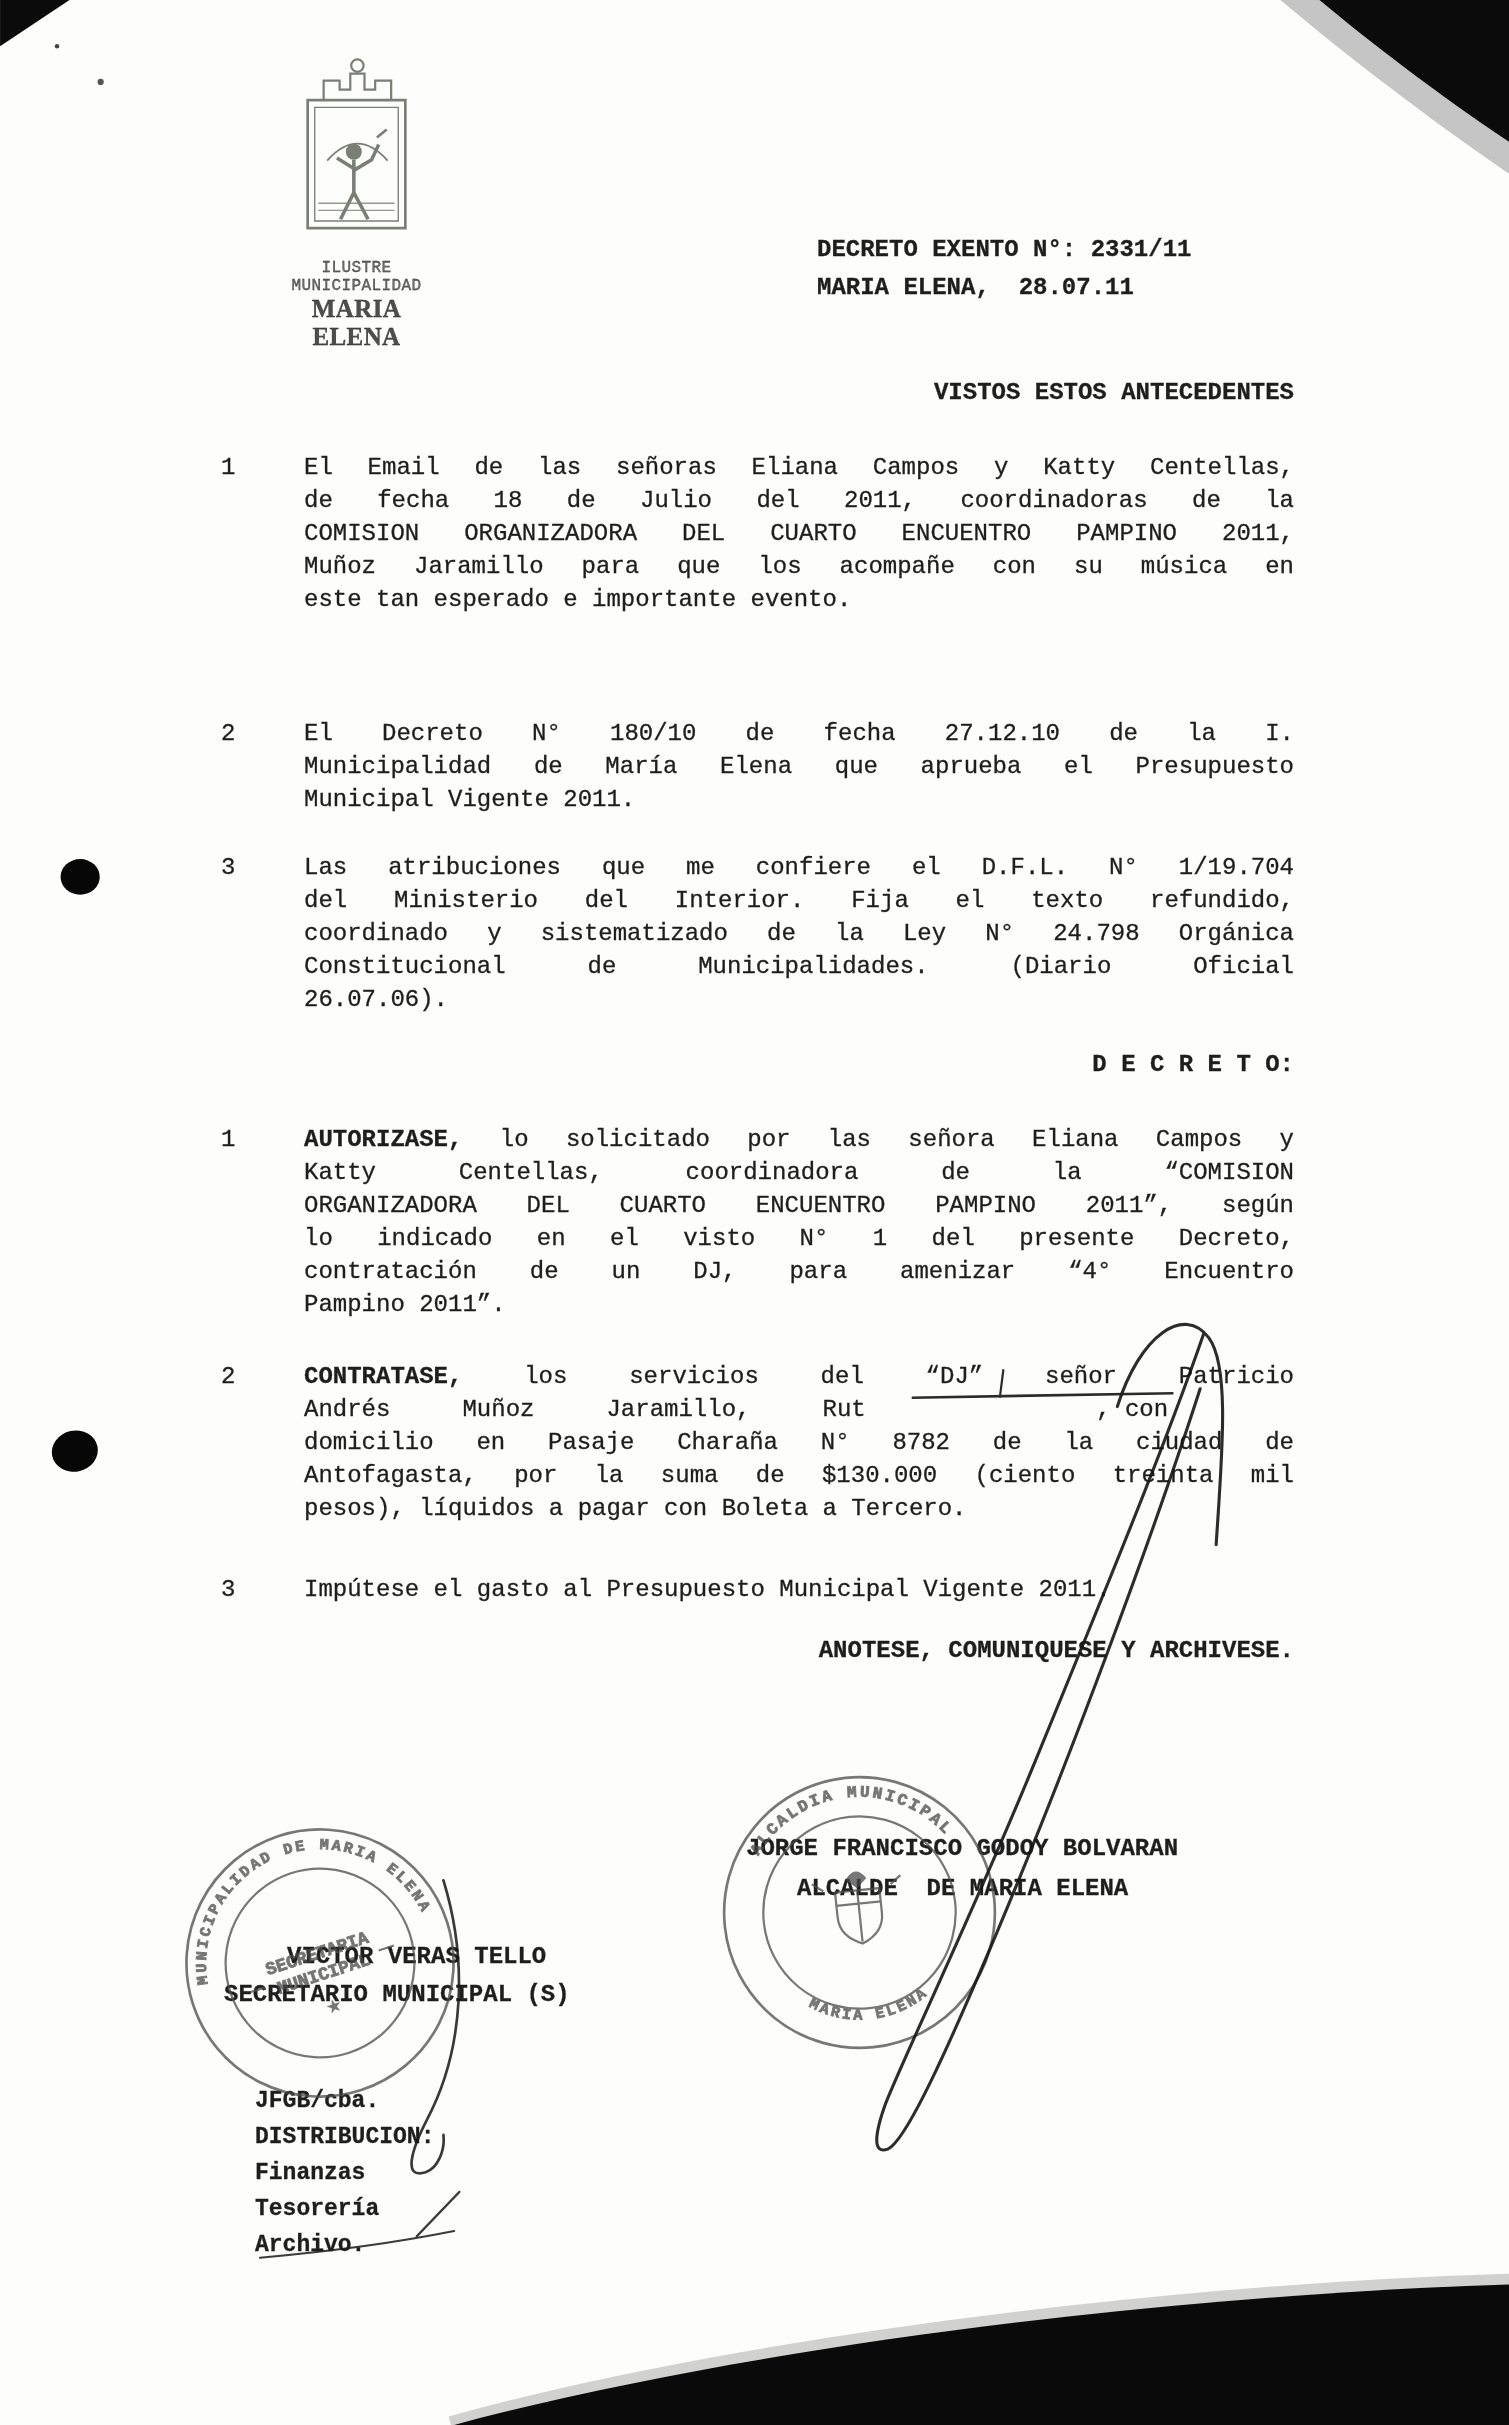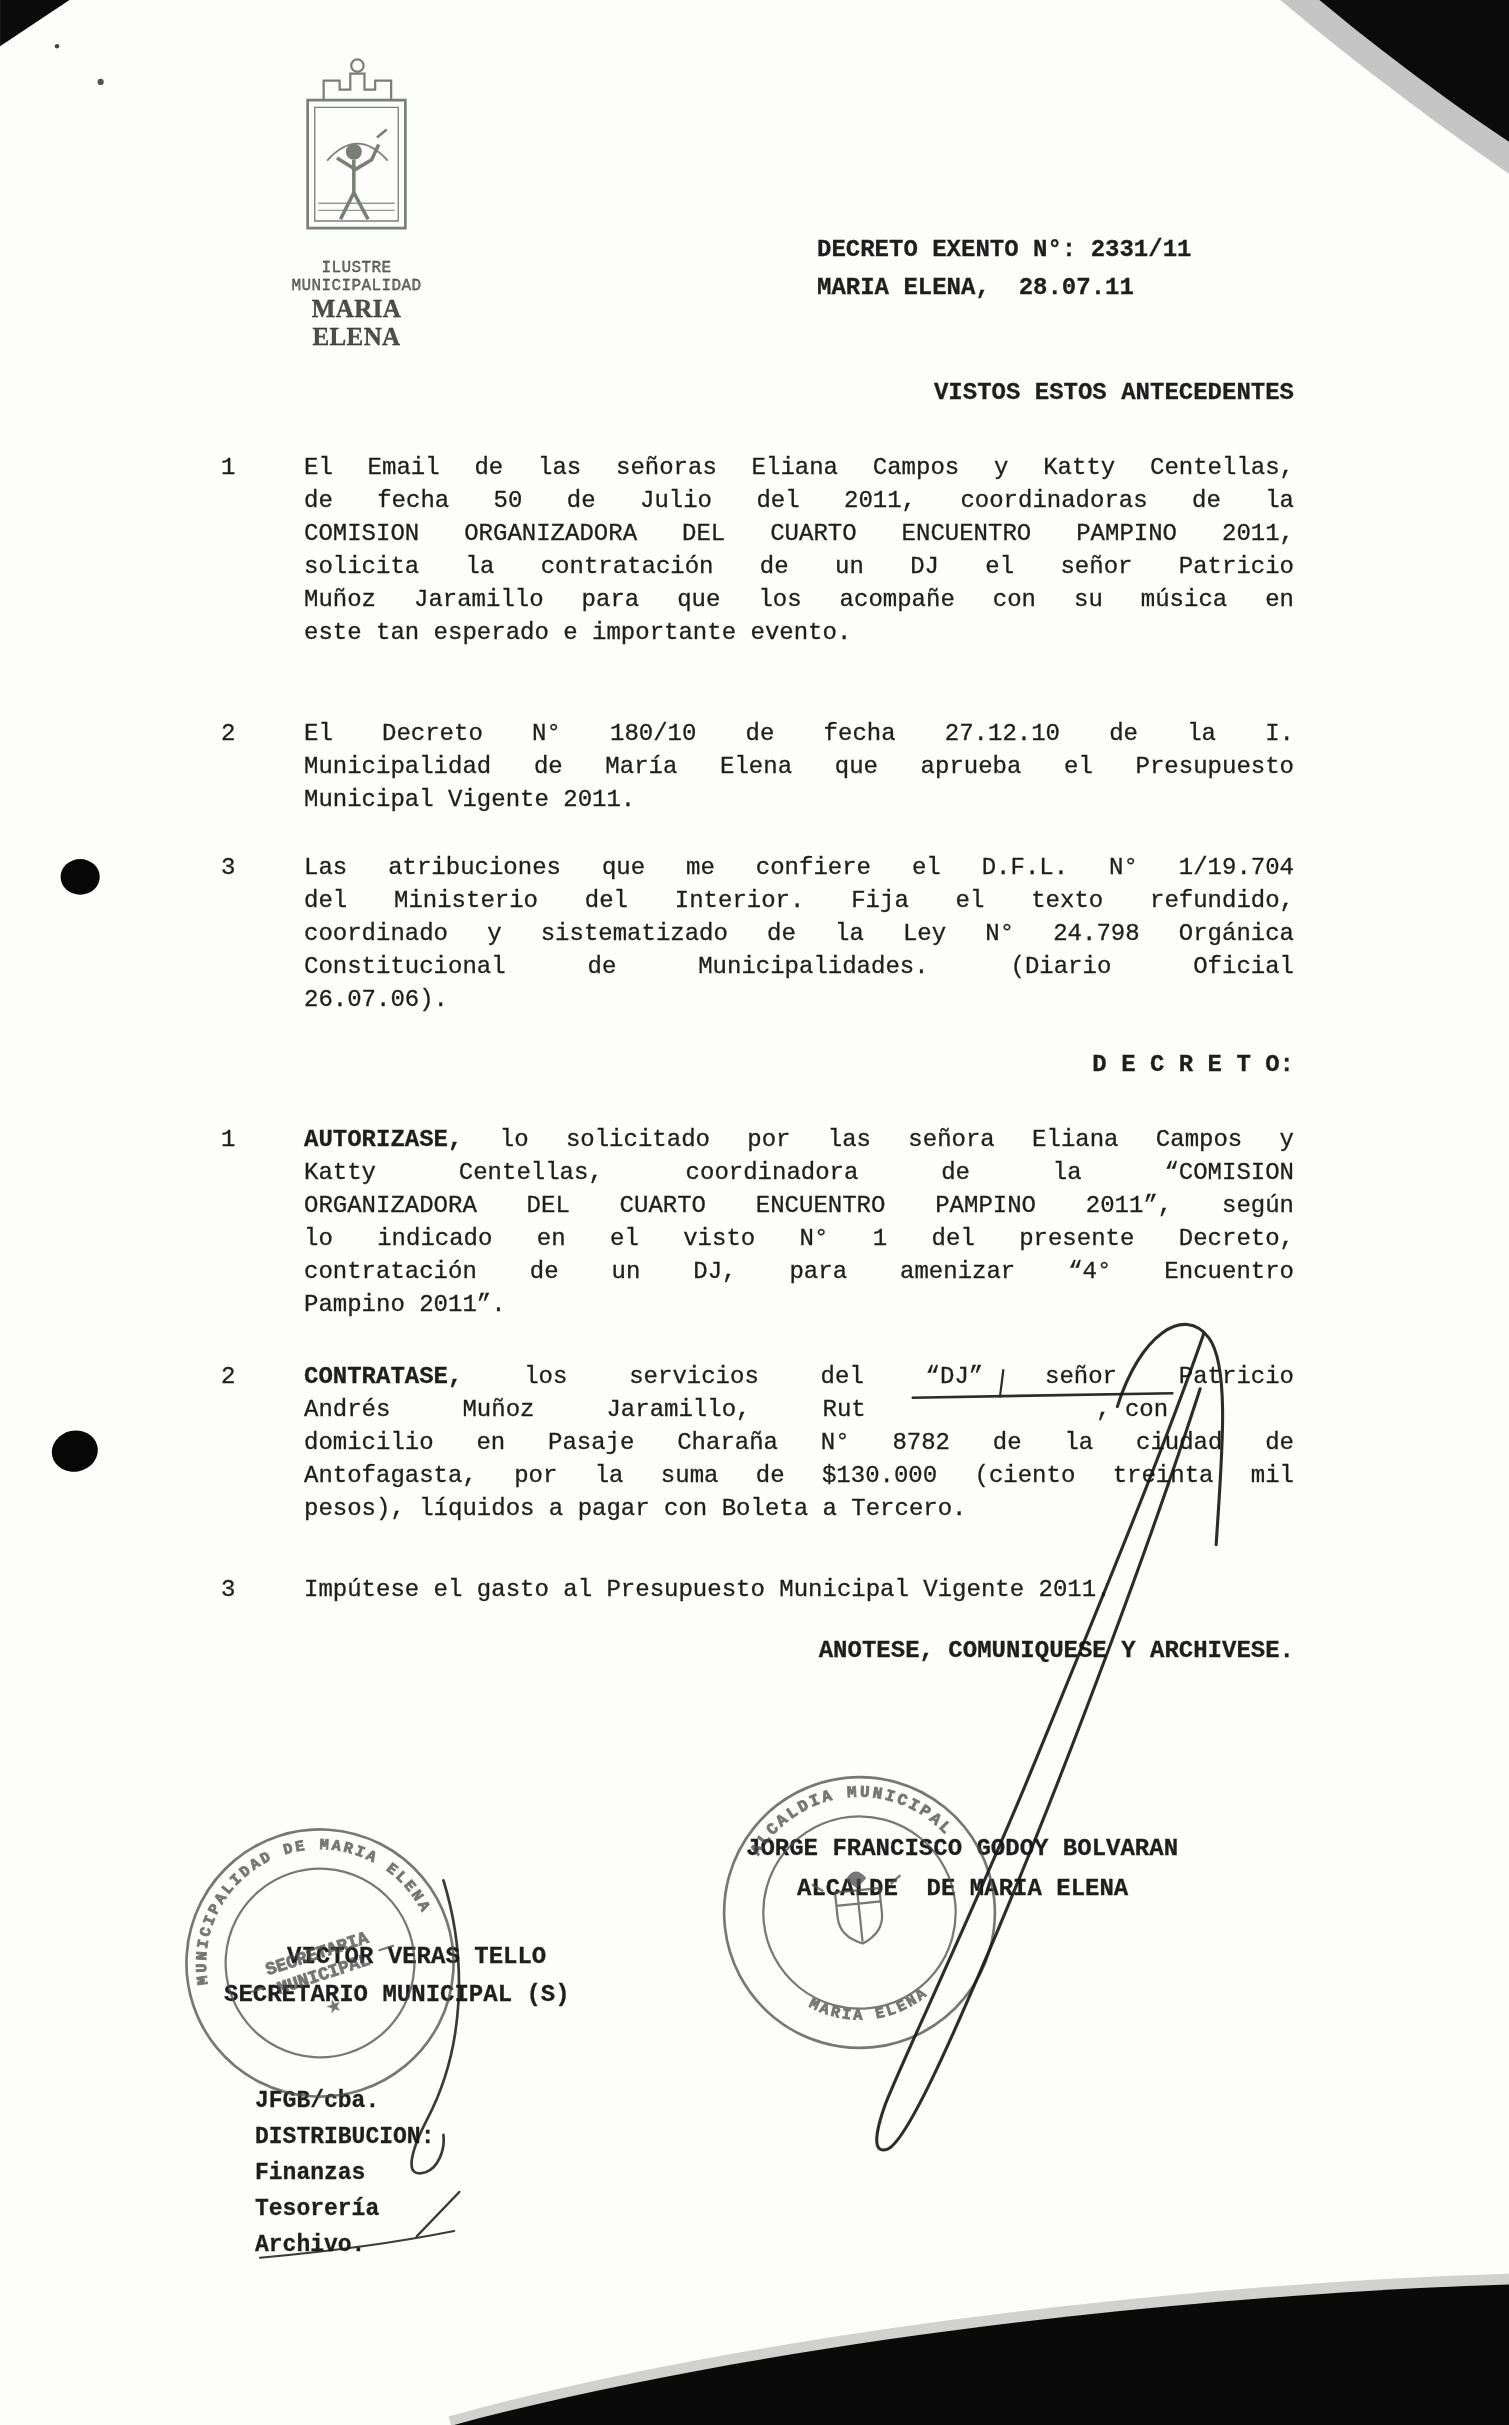--- a/index.html
+++ b/index.html
@@ -53,23 +53,22 @@
     <div class="hdr-line">DECRETO EXENTO N°: 2331/11</div>
     <div class="hdr-line">MARIA ELENA,  28.07.11</div>
   </div>
 
   <div class="abs title" style="left:304px;top:379px;width:990px">VISTOS ESTOS ANTECEDENTES</div>
 
   <section class="item" style="top:451px">
     <span class="item-num">1</span>
     <div class="item-lines">
         <div class="tl">El Email de las señoras Eliana Campos y Katty Centellas,</div>
-        <div class="tl">de fecha 50 de Julio del 2011, coordinadoras de la</div>
+        <div class="tl">de fecha 18 de Julio del 2011, coordinadoras de la</div>
         <div class="tl">COMISION ORGANIZADORA DEL CUARTO ENCUENTRO PAMPINO 2011,</div>
-        <div class="tl">solicita la contratación de un DJ el señor Patricio</div>
         <div class="tl">Muñoz Jaramillo para que los acompañe con su música en</div>
         <div class="tl last">este tan esperado e importante evento.</div>
       </div>
   </section>
   <section class="item" style="top:717px">
     <span class="item-num">2</span>
     <div class="item-lines">
         <div class="tl">El Decreto N° 180/10 de fecha 27.12.10 de la I.</div>
         <div class="tl">Municipalidad de María Elena que aprueba el Presupuesto</div>
         <div class="tl last">Municipal Vigente 2011.</div>

